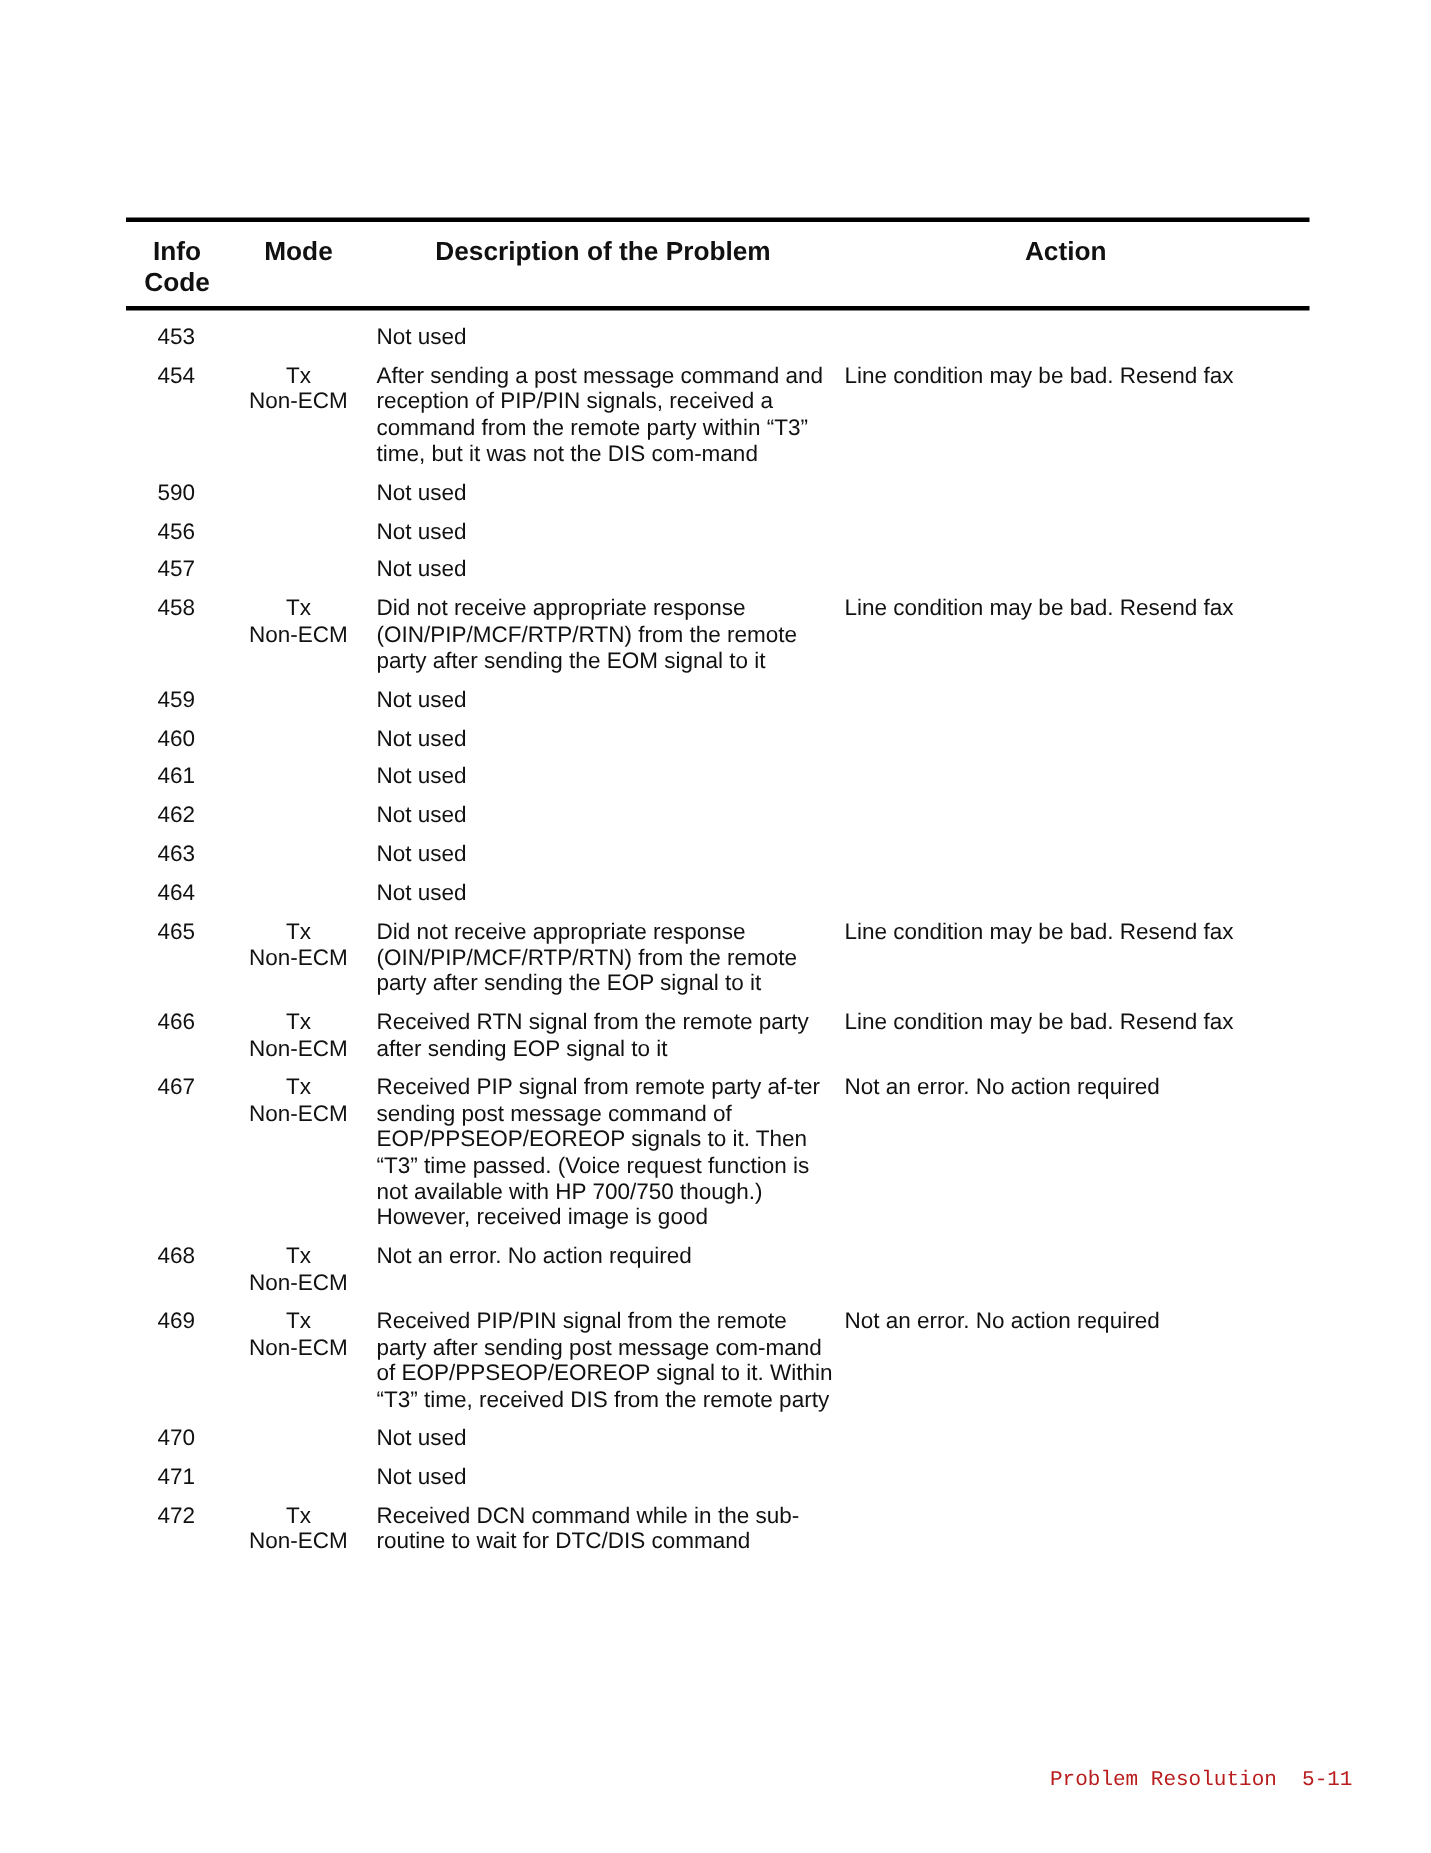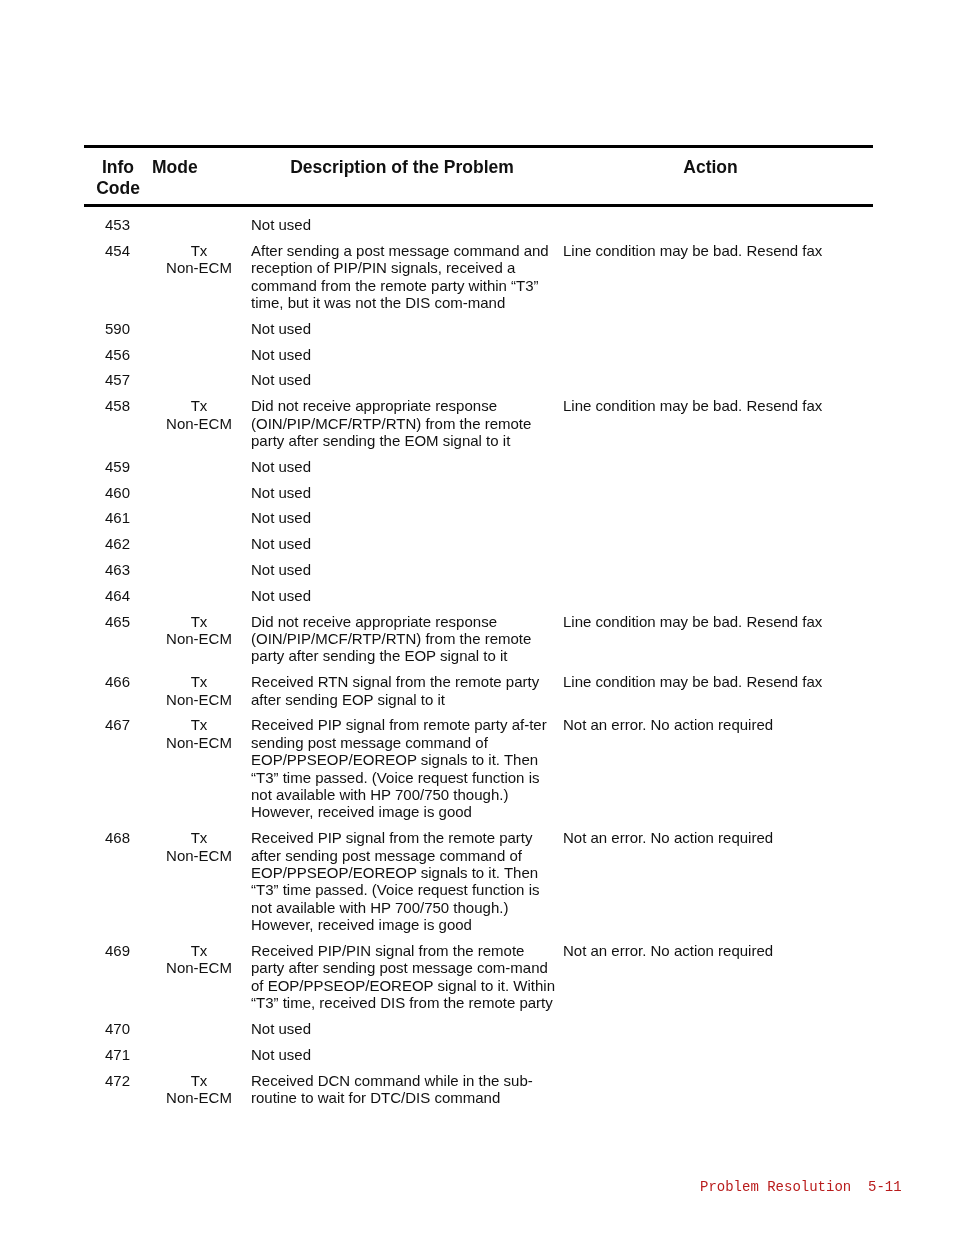--- a/index.html
+++ b/index.html
@@ -4,21 +4,21 @@
   <style>
     html, body { margin: 0; padding: 0; background: #ffffff; }
     body { width: 954px; height: 1235px; position: relative; overflow: hidden; color: #111; }
     .page { position: absolute; left: 0; top: 0; width: 812px; height: 1235px; }
     .table-wrap { position: absolute; left: 84px; top: 145px; width: 789px; }
     .rule-top { height: 3px; background: #000; }
     .rule-mid { height: 3px; background: #000; }
     .thead { display: flex; height: 56px; font-family: "Liberation Sans", sans-serif; font-weight: bold; font-size: 17.5px; line-height: 21px; }
     .th { padding-top: 9px; box-sizing: border-box; }
     .c1 { width: 68px; text-align: center; }
-    .c2 { width: 94px; }
+    .c2 { width: 94px; text-align: center; }
     .c3 { width: 312px; padding-left: 5px; box-sizing: border-box; }
     .c4 { width: 315px; }
     .th.c3 { text-align: center; padding-left: 0; }
     .th.c4 { text-align: center; padding-right: 10px; box-sizing: border-box; }
     .tbody { padding-top: 9px; font-family: "Liberation Sans", sans-serif; font-size: 15px; line-height: 17.4px; }
     .row { display: flex; margin-bottom: 8.4px; }
     .td.c1 { text-align: left; padding-left: 21px; box-sizing: border-box; }
     .td.c2 { text-align: center; }
     .td.c3 { padding-left: 5px; }
     .td.c4 { padding-left: 5px; box-sizing: border-box; }
@@ -192,21 +192,20 @@
     <div class="td c3">Received PIP signal from remote party af-ter sending post message command of EOP/PPSEOP/EOREOP signals to it. Then “T3” time passed. (Voice request function is not available with HP 700/750 though.) However, received image is good</div>
     <div class="td c4">Not an error. No action required</div>
   </div>
 
   <div class="row">
     <div class="td c1">468</div>
     <div class="td c2">
       <span class="mode-line">Tx</span>
       <span class="mode-line">Non-ECM</span>
     </div>
-    <div class="td c3">Received PIP signal from the remote party after sending post message command of EOP/PPSEOP/EOREOP signals to it. Then “T3” time passed. (Voice request function is not available with HP 700/750 though.) However, received image is good</div>
     <div class="td c4">Not an error. No action required</div>
   </div>
 
   <div class="row">
     <div class="td c1">469</div>
     <div class="td c2">
       <span class="mode-line">Tx</span>
       <span class="mode-line">Non-ECM</span>
     </div>
     <div class="td c3">Received PIP/PIN signal from the remote party after sending post message com-mand of EOP/PPSEOP/EOREOP signal to it. Within “T3” time, received DIS from the remote party</div>

